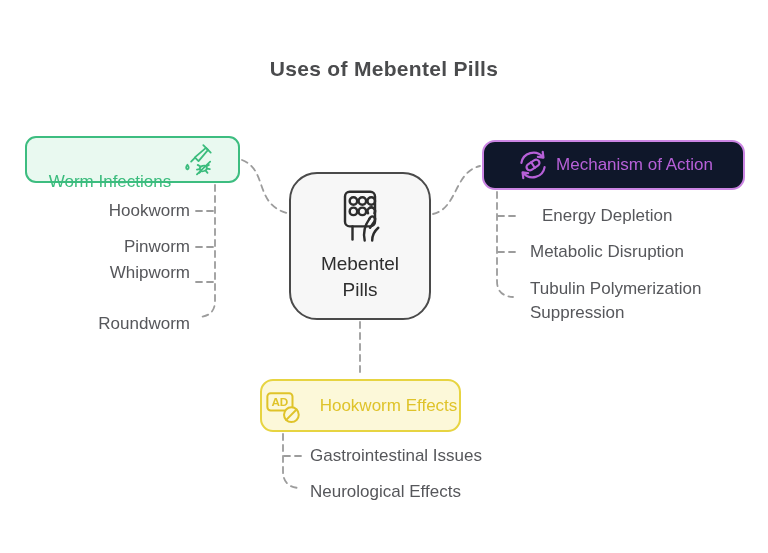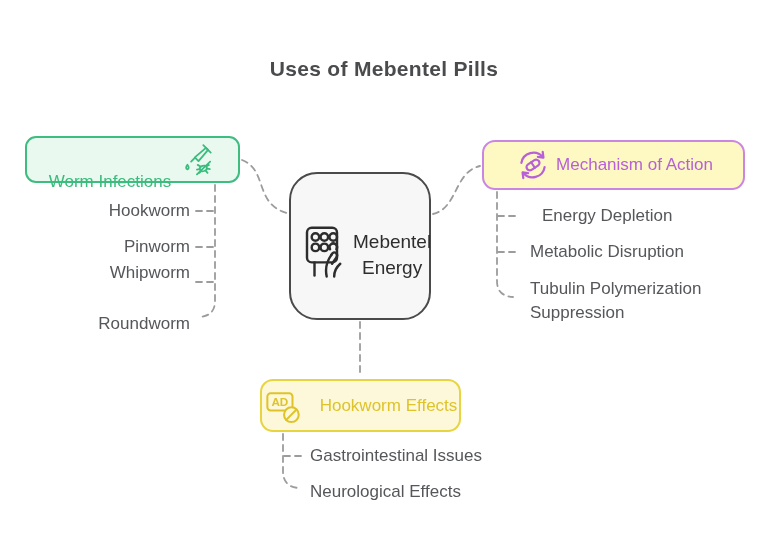--- a/index.html
+++ b/index.html
@@ -17,32 +17,32 @@
     box-sizing:border-box;border-radius:12px;
   }
   .node .lbl{font-size:17px;white-space:nowrap;}
   .node-green{
     left:25px;top:136px;width:215px;height:47px;gap:9px;
     background:#e9f9f0;border:2px solid #3dbd80;border-radius:11px;
   }
   .node-green .lbl{color:#3bbc7d;margin-top:44px;}
   .node-purple{
     left:482px;top:140px;width:263px;height:50px;gap:4px;
-    background:#fef9c3;border:2px solid #cb85e3;border-radius:13px;
+    background:#0f172a;border:2px solid #cb85e3;border-radius:13px;
   }
   .node-purple .lbl{color:#b760d8;}
   .node-yellow{
     left:260px;top:379px;width:201px;height:53px;gap:18px;
     background:#fcf8d9;border:2.5px solid #e7d441;border-radius:13px;
   }
   .node-yellow .lbl{color:#dfc32a;}
   .node-center{
     left:289px;top:172px;width:142px;height:148px;
     background:#f7f7f7;border:2px solid #4a4a4a;border-radius:28px;
-    flex-direction:row;justify-content:flex-start;padding-top:13px;
+    flex-direction:column;justify-content:flex-start;padding-top:13px;
   }
   .node-center .lbl{
     font-size:19px;color:#2e2e2e;text-align:center;line-height:26px;white-space:normal;
     margin-top:4px;
   }
   .item{
     position:absolute;font-size:17px;color:#56575b;line-height:22px;
   }
   .item.r{text-align:right;left:10px;width:180px;}
   .icon{display:block;flex:0 0 auto;}
@@ -117,21 +117,21 @@
       <circle cx="25" cy="26" r="4"></circle>
       <circle cx="34.5" cy="26" r="4"></circle>
       <path d="M40.6 28 A4 4 0 1 1 47.4 28"></path>
       <path d="M24 42 L24 56"></path>
       <path d="M37 57 C35 48 37 41 42 34"></path>
       <path d="M42 34 q2 -4 5 -2 q2.2 2 .2 5 l-4.5 6.5"></path>
       <path d="M45 57 c0 -6 2.5 -10 6.5 -13.5"></path>
     </svg>
     <div class="lbl">
       <span>Mebentel</span><br>
-      <span>Energy</span>
+      <span>Pills</span>
     </div>
   </div>
 
   <div class="item r" style="top:200px;">Hookworm</div>
   <div class="item r" style="top:236px;">Pinworm</div>
   <div class="item r" style="top:262px;">Whipworm</div>
   <div class="item r" style="top:313px;">Roundworm</div>
 
   <div class="item" style="left:530px;top:205px;margin-left:12px;">Energy Depletion</div>
   <div class="item" style="left:530px;top:241px;">Metabolic Disruption</div>

